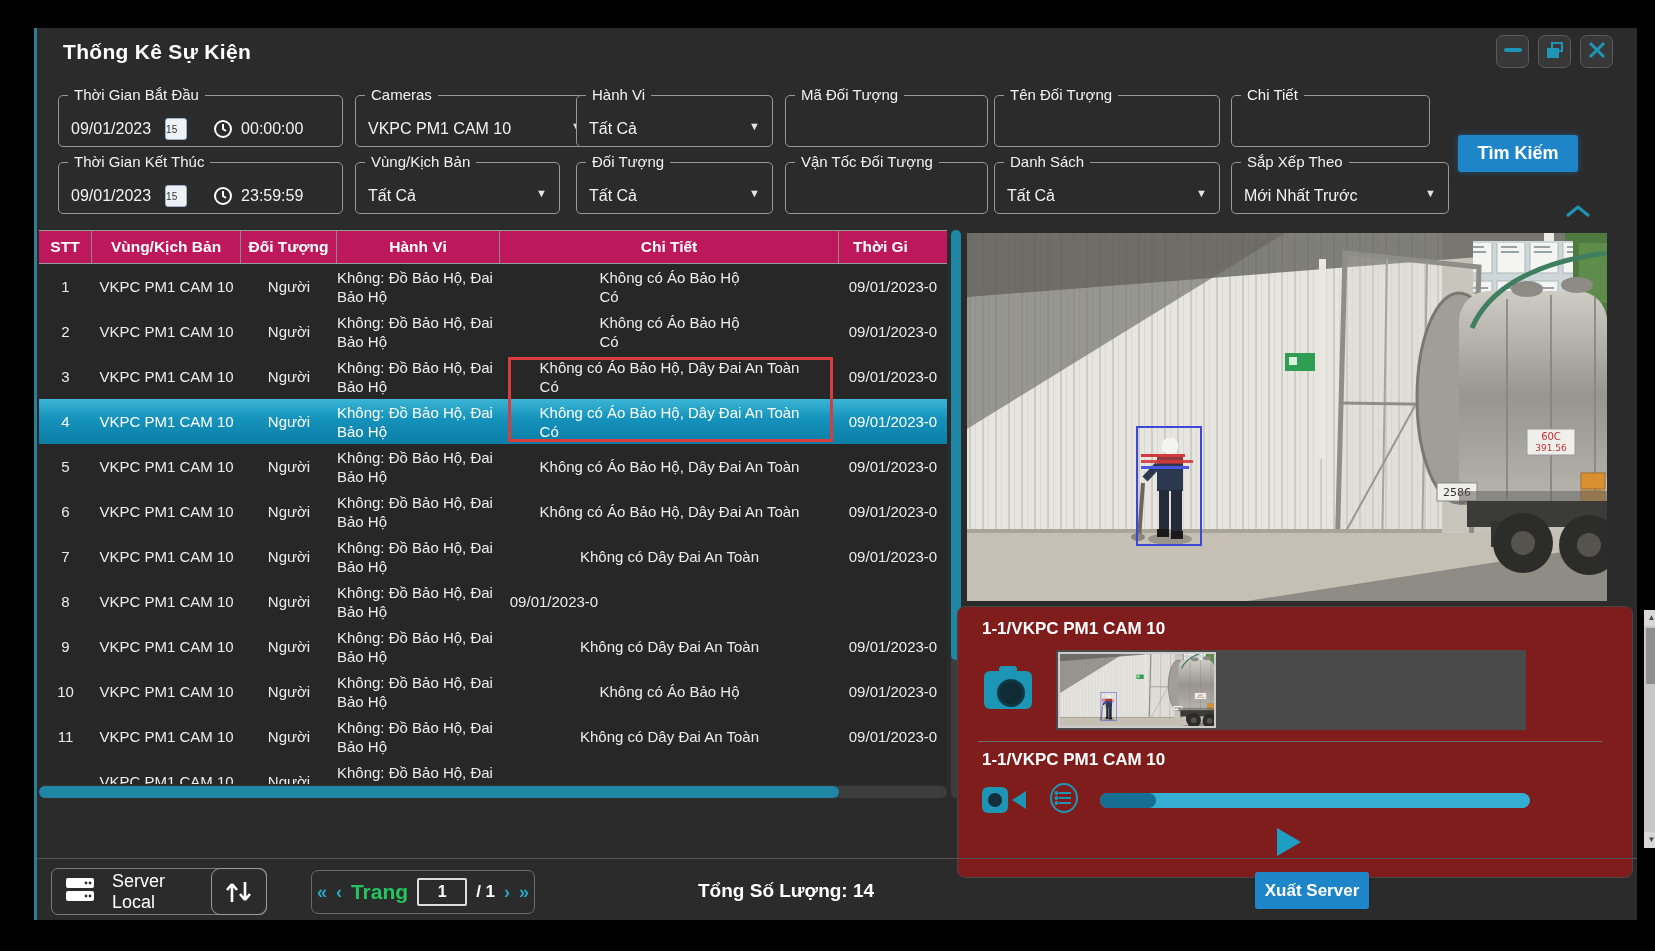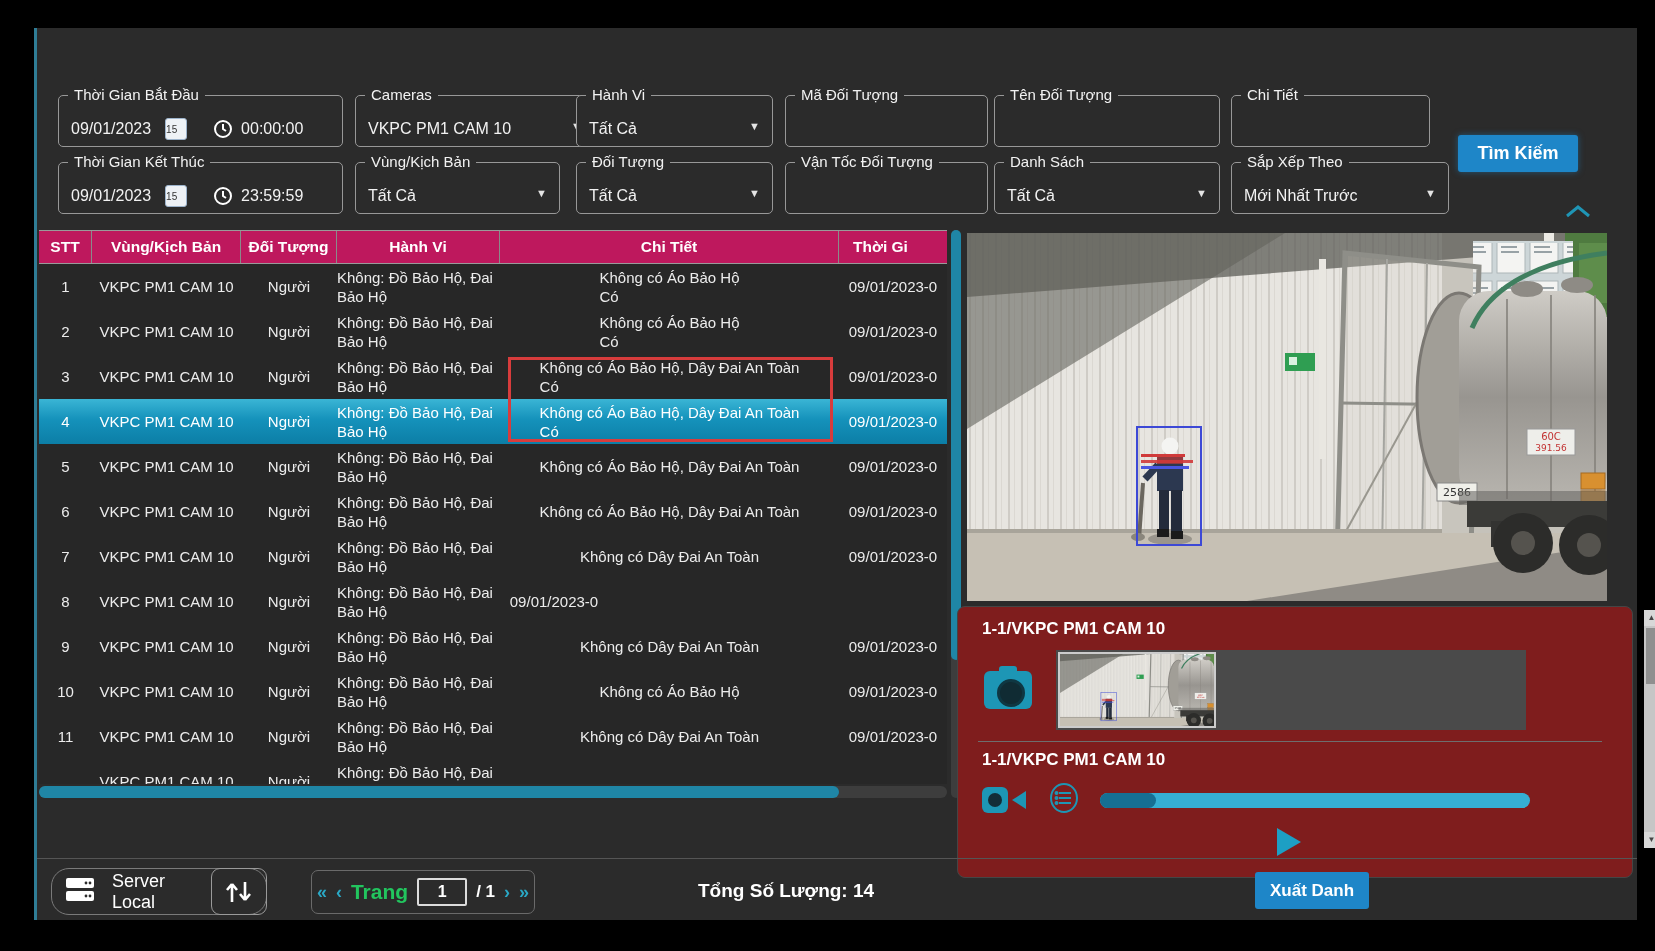--- a/index.html
+++ b/index.html
@@ -81,21 +81,21 @@
   .play-btn { width:0; height:0; border-left:24px solid #1d9fc4; border-top:14px solid transparent; border-bottom:14px solid transparent; }
   .slider { position:relative; width:430px; height:15px; background:#35aed3; border-radius:8px; }
   .slider-thumb { position:absolute; left:0; top:0; width:56px; height:15px; background:#166f93; border-radius:8px; }
   .light-scroll { position:absolute; right:-26px; top:382px; width:15px; height:238px; background:#c6c6c6; }
   .lsbtn { width:15px; height:16px; background:#d8d8d8; color:#444; font-size:8px; text-align:center; line-height:16px; }
   .lsthumb { width:11px; height:56px; margin:2px auto; background:#8f8f8f; }
 
   
   .footline { position:absolute; left:0; top:830px; width:100%; height:1px; background:#555; }
   .server-group { position:absolute; left:14px; top:840px; width:216px; height:47px; border:1px solid #7a7a7a;
-                  border-radius:18px; display:flex; align-items:center; }
+                  border-radius:7px; display:flex; align-items:center; }
   .server-icon { margin-left:14px; }
   .server-label { color:#fff; font-size:18px; margin-left:16px; flex:1; }
   .sync-box { width:56px; height:47px; margin:-1px -1px -1px 0; border:1px solid #9a9a9a; border-radius:9px;
               display:flex; align-items:center; justify-content:center; }
   .pagination { position:absolute; left:274px; top:842px; width:224px; height:44px; border:1px solid #6a6a6a;
                 border-radius:7px; display:flex; align-items:center; justify-content:center; gap:9px;
                 color:#2aa7c4; font-size:18px; font-weight:bold; }
   .pg-label { color:#22c55e; font-size:21px; }
   .pg-input { width:50px; height:28px; background:transparent; border:2px solid #dcdcdc; border-radius:2px;
               color:#fff; font-size:16px; font-weight:bold; text-align:center; font-family:inherit; }
@@ -190,20 +190,42 @@
       <rect x="174" y="221" width="44" height="3" fill="#d03a3a"></rect>
       <rect x="174" y="227" width="52" height="3" fill="#d03a3a" opacity=".9"></rect>
       <rect x="174" y="233" width="48" height="3" fill="#4a56e0"></rect>
     </g>
   </defs>
 </svg>
 
 <div class="screen">
   <div class="window">
 
+    <div class="titlebar">
+      <div class="title">Thống Kê Sự Kiện</div>
+      <div class="winbtns">
+        <div class="winbtn">
+          <span><svg width="18" height="18">
+                <line x1="2" y1="9" x2="16" y2="9" stroke-width="4" stroke-linecap="round"></line>
+              </svg></span>
+        </div>
+        <div class="winbtn">
+          <span><svg width="18" height="18" fill="none">
+                <rect x="6" y="2" width="10" height="8" stroke-width="2"></rect>
+                <rect x="2" y="8" width="10" height="8" fill="#1f95b5" stroke-width="2"></rect>
+              </svg></span>
+        </div>
+        <div class="winbtn">
+          <span><svg width="18" height="18">
+                <line x1="2" y1="2" x2="16" y2="16" stroke-width="3"></line>
+                <line x1="16" y1="2" x2="2" y2="16" stroke-width="3"></line>
+              </svg></span>
+        </div>
+      </div>
+    </div>
 
     <div>
 
       <div class="gbox row1" style="left:21px;width:285px;">
         <div class="glabel">Thời Gian Bắt Đầu</div>
         <div class="gcontent">
           <span class="gvalue">09/01/2023</span>
           <span class="cal-icon"><span class="cal-top"></span><span class="cal-num">15</span></span>
           <span class="clock-icon">
               <svg width="20" height="20" fill="none" stroke="#fff" stroke-width="2">
@@ -585,15 +607,15 @@
       <span>‹</span>
       <span class="pg-label">Trang</span>
       <input class="pg-input" value="1" style="">
       <span class="pg-total">/ 1</span>
       <span>›</span>
       <span>»</span>
     </div>
 
     <div class="total-label">Tổng Số Lượng: 14</div>
 
-    <button class="exportbtn">Xuất Danh</button>
+    <button class="exportbtn">Xuất Server</button>
   </div>
 </div>
 
 </body></html>

